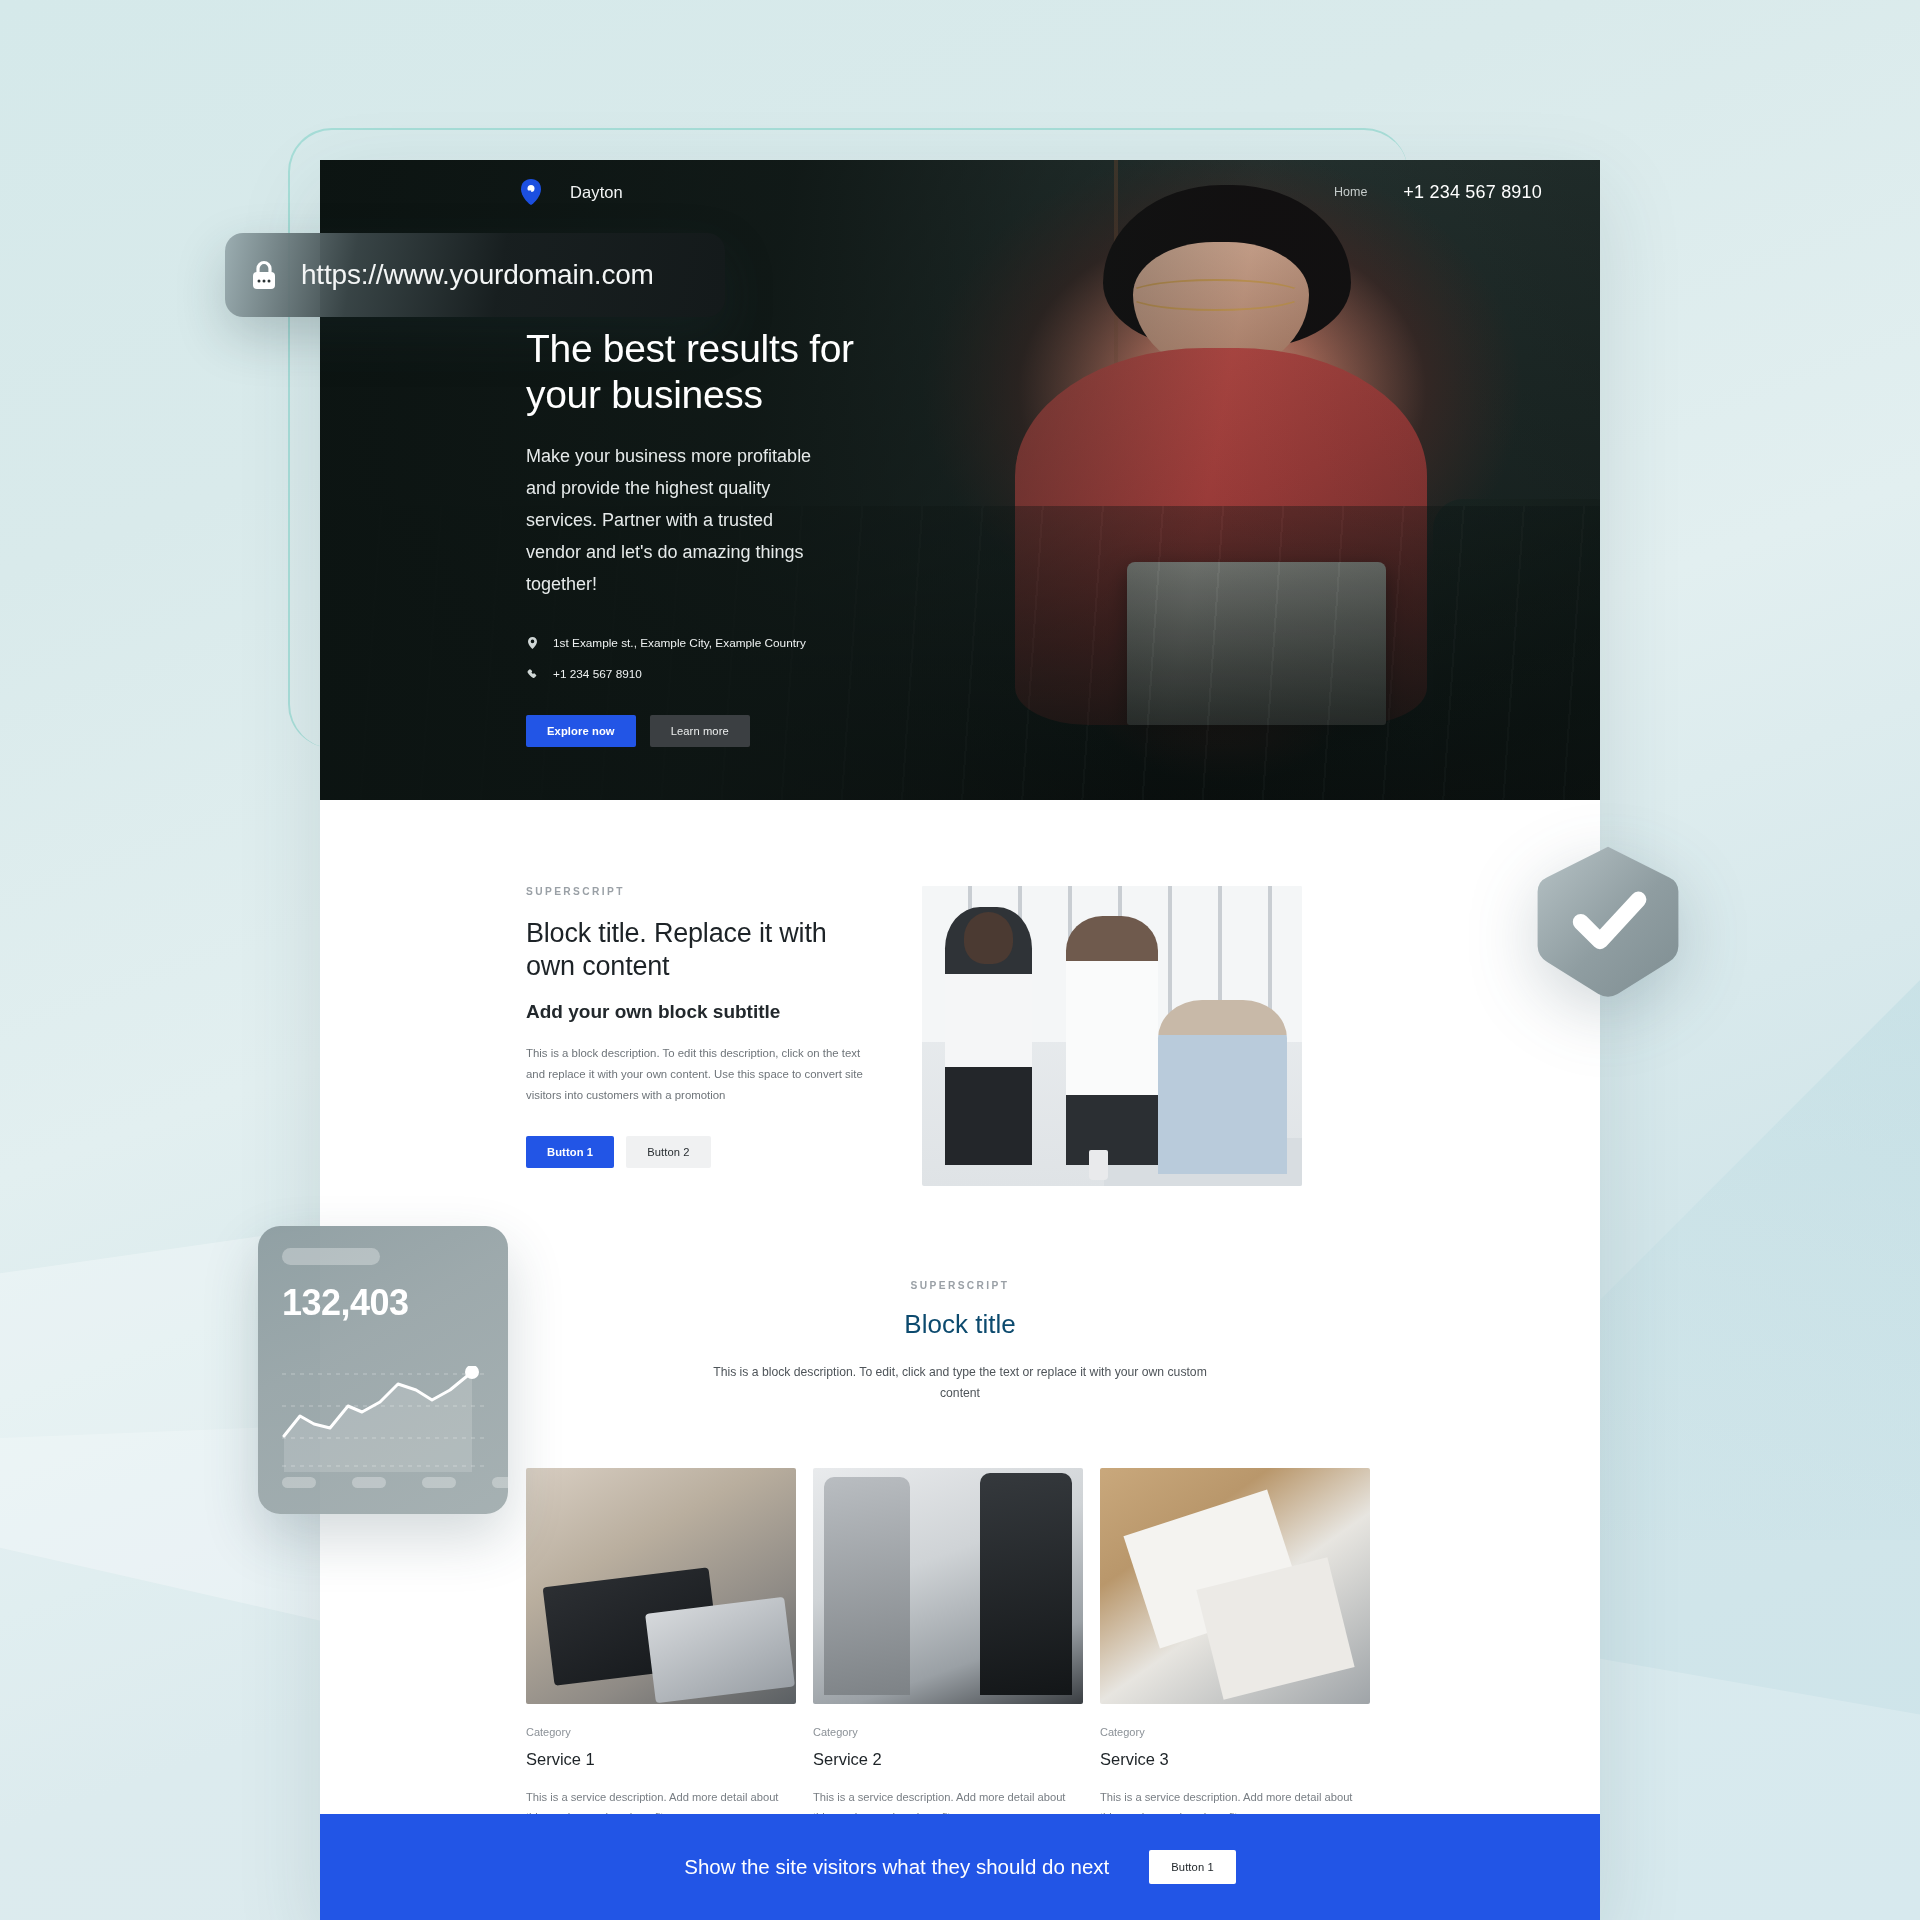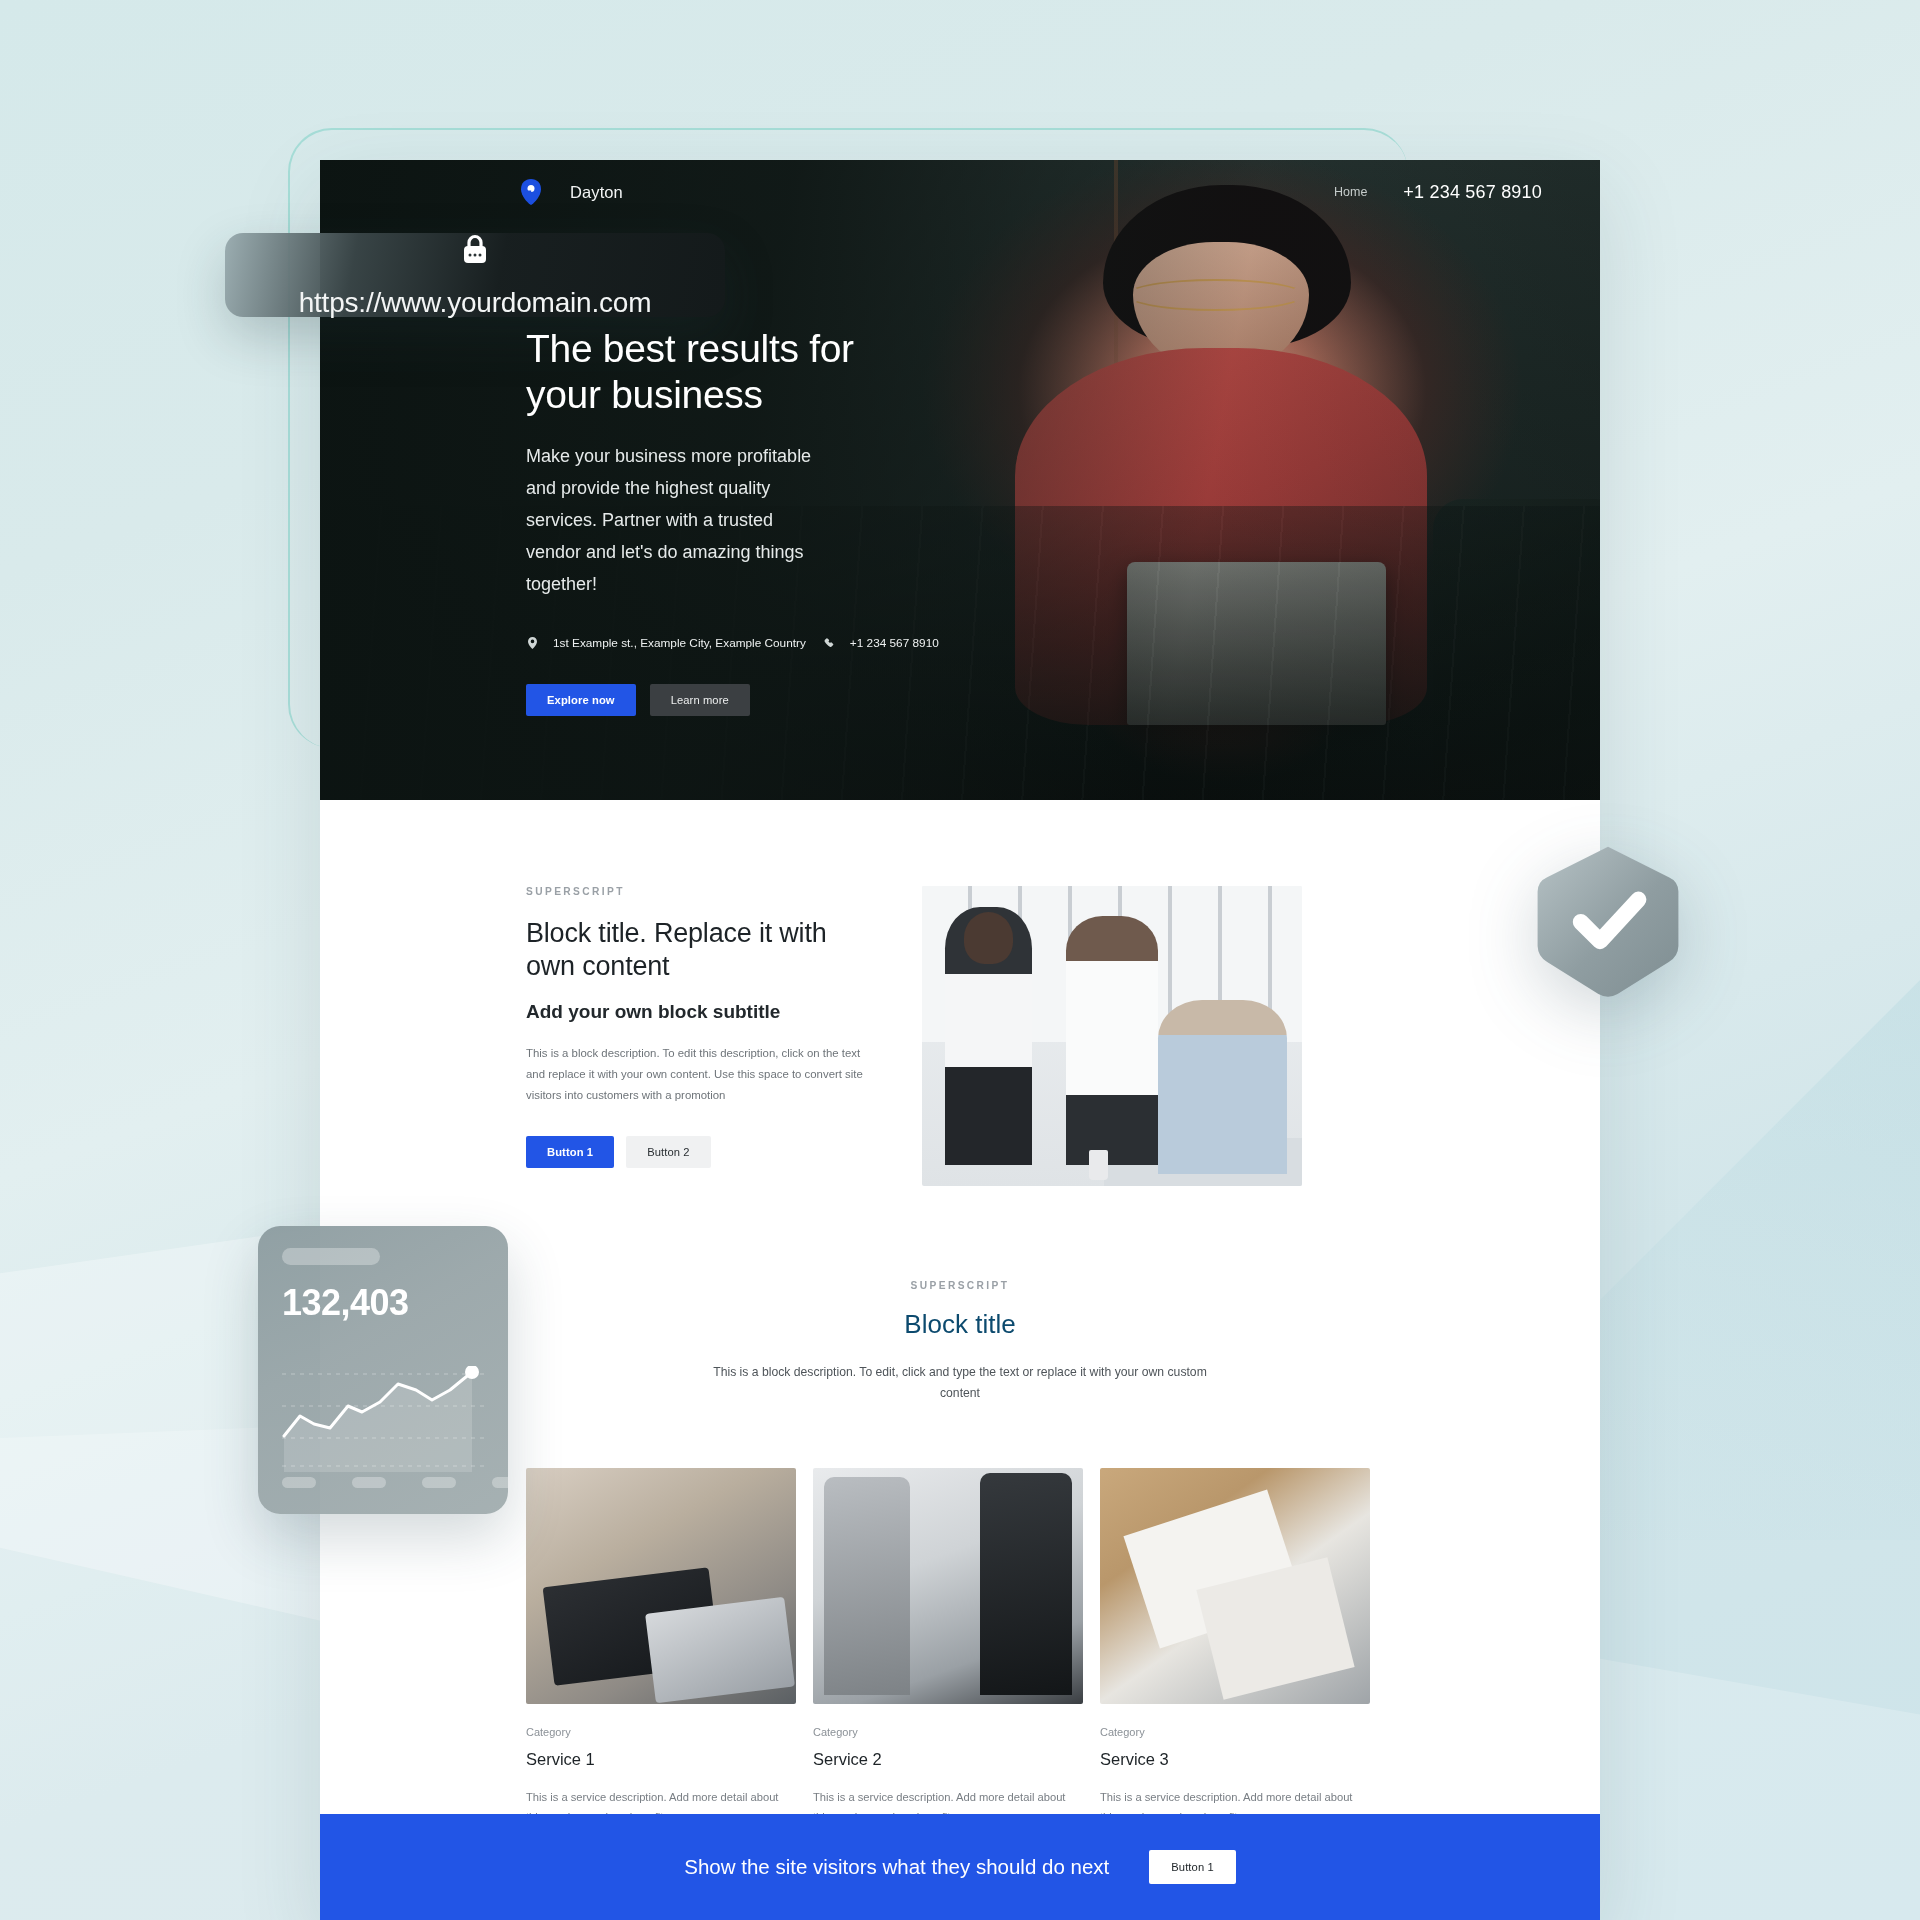--- a/index.html
+++ b/index.html
@@ -132,21 +132,21 @@
 
   .hero-body{ position:absolute; left:206px; top:166px; z-index:5; width:430px; }
   .hero-title{
     color:#fff; font-size:39px; line-height:1.18; font-weight:400;
     letter-spacing:-.3px;
   }
   .hero-sub{
     margin-top:22px; color:#e6eaea; font-size:18px; line-height:1.78;
     max-width:300px;
   }
-  .hero-contacts{ margin-top:36px; display:flex; flex-direction:row; gap:17px; }
+  .hero-contacts{ margin-top:36px; display:flex; flex-direction:column; gap:17px; }
   .contact-row{ display:flex; align-items:center; gap:14px; color:#eef1f1; font-size:11.8px; }
   .contact-ico{ width:13px; display:flex; justify-content:center; color:#cfd6d5; }
   .hero-btns{ margin-top:34px; display:flex; gap:14px; }
   .btn{
     border:none; cursor:pointer; font-family:inherit;
     font-size:11.2px; font-weight:700; letter-spacing:.1px;
     padding:10px 21px; border-radius:2px;
   }
   .btn-primary{ background:#2255e6; color:#fff; }
   .btn-dark{ background:#3b3f42; color:#eceeee; font-weight:400; }
@@ -229,21 +229,20 @@
   .cta-text{ color:#fff; font-size:20.5px; font-weight:400; }
   .btn-white{ background:#fff; color:#22282c; font-weight:400; padding:11px 22px; }
 
   
   .url-pill{
     position:absolute; left:225px; top:233px; width:500px; height:84px;
     border-radius:18px;
     background:linear-gradient(100deg, rgba(150,168,172,.92) 0%, rgba(58,70,72,.96) 26%, rgba(24,31,32,.97) 55%, rgba(20,26,27,.98) 100%);
     display:flex; align-items:center; gap:22px; padding:0 24px;
     box-shadow:0 20px 50px rgba(30,55,60,.22);
-    flex-direction:column;
   }
   .lock-ico{ width:30px; height:32px; flex:0 0 auto; }
   .url-text{ color:#f3f5f5; font-size:28px; letter-spacing:-.2px; }
 
   
   .stat-card{
     position:absolute; left:258px; top:1226px; width:250px; height:288px;
     border-radius:22px;
     background:linear-gradient(150deg, rgba(140,156,160,.95) 0%, rgba(150,163,166,.93) 40%, rgba(158,170,172,.92) 100%);
     box-shadow:0 24px 56px rgba(40,70,80,.2);

